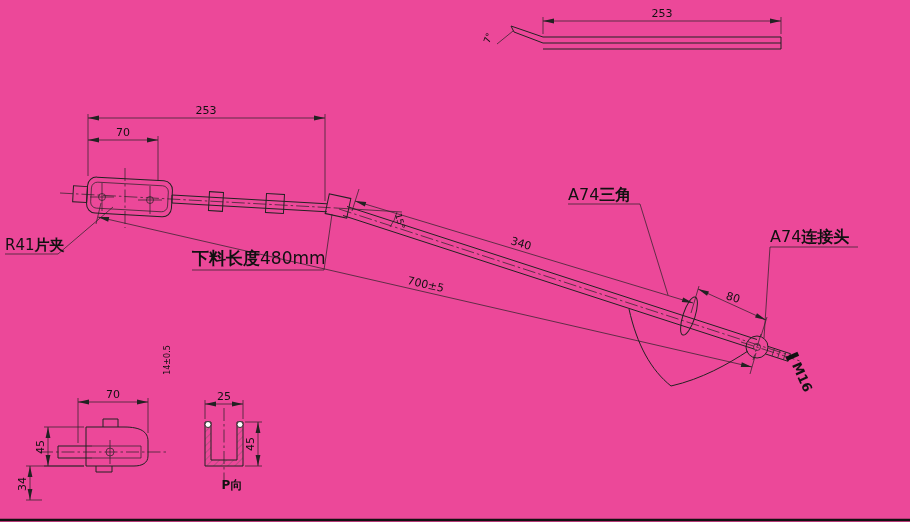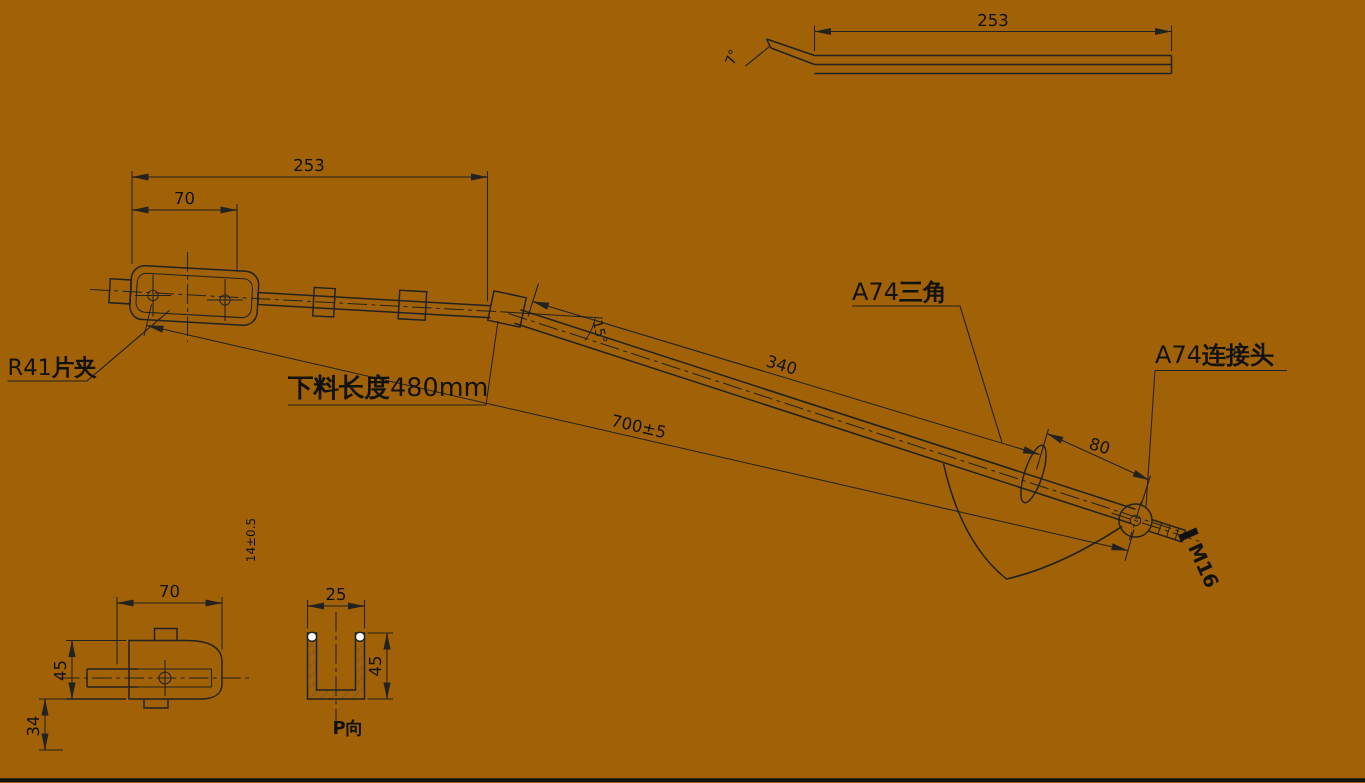--- a/index.html
+++ b/index.html
@@ -1,16 +1,16 @@
 <!DOCTYPE html>
 <html><head>
 <meta charset="utf-8">
 <style>
   html,body{margin:0;padding:0;background:#ffffff;}
-  .canvas{width:910px;height:522px;background:#a16207;position:relative;overflow:hidden;}
+  .canvas{width:910px;height:522px;background:#ec4899;position:relative;overflow:hidden;}
   svg{display:block;}
   .ln{stroke:#222;stroke-width:1;fill:none;}
   .thin{stroke:#222;stroke-width:.7;fill:none;}
   .cl{stroke:#222;stroke-width:.7;fill:none;stroke-dasharray:13 3 2.5 3;}
   .dim{stroke:#222;stroke-width:.7;fill:none;}
   text{fill:#111;font-family:"DejaVu Sans","Liberation Sans",sans-serif;}
   .dimtxt{font-size:11px;}
   .small{font-size:9px;}
   .tiny{font-size:8px;}
   .lbl{font-size:15px;}

